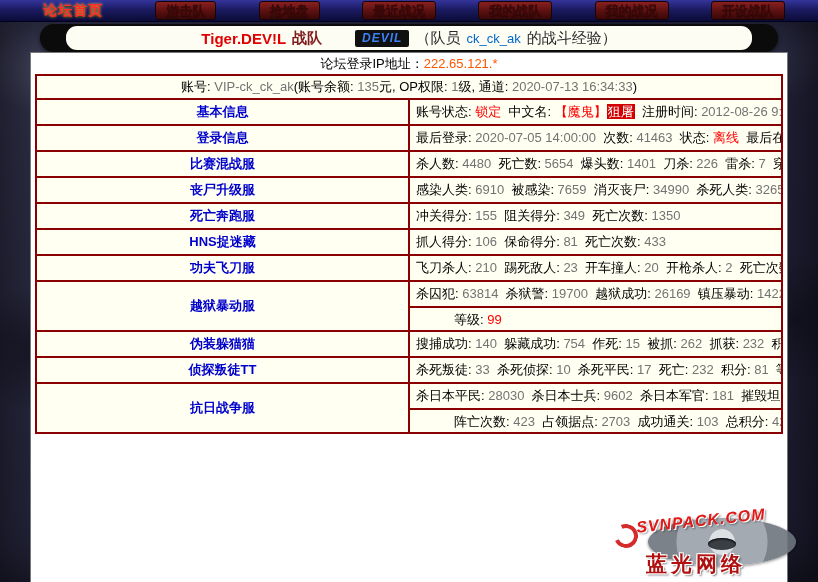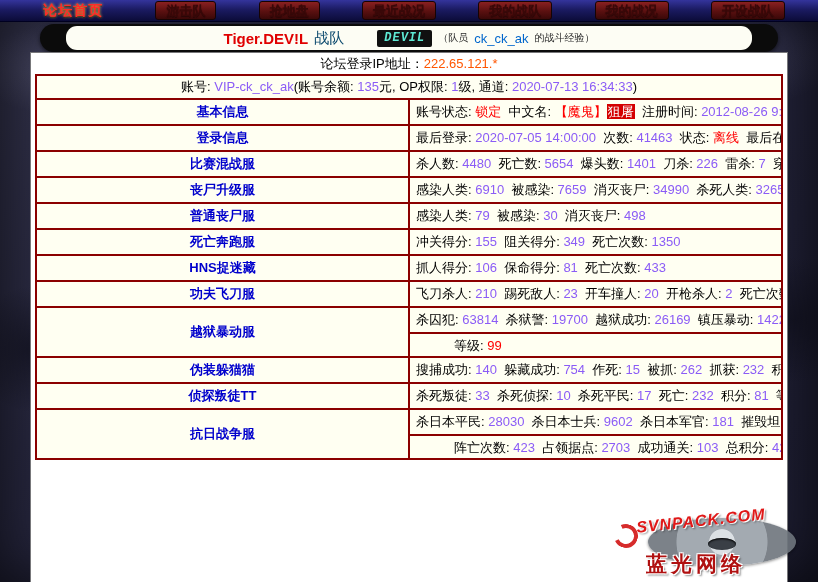--- a/index.html
+++ b/index.html
@@ -44,27 +44,27 @@
     position:absolute; top:24px; left:40px; right:40px; height:28px;
     background:#0b0b0b; border-radius:14px;
     box-shadow:0 2px 4px rgba(0,0,0,.6);
   }
   .banner-inner {
     position:absolute; left:26px; right:26px; top:2px; bottom:2px;
     background:#fdfdf4; border-radius:11px;
     display:flex; align-items:center; justify-content:center; gap:6px; white-space:nowrap;
   }
   .team-red   { color:#e00000; font-weight:bold; font-size:15px; }
-  .team-black { color:#0c4a6e; font-weight:normal; font-size:15px; }
+  .team-black { color:#7f1d1d; font-weight:bold; font-size:15px; }
   .devil-logo {
-    background:#101010; color:#5eead4; font-family:Liberation Mono, monospace;
+    background:#101010; color:#3b82f6; font-family:Liberation Sans, sans-serif;
     font-style:italic; font-weight:bold; font-size:12px; letter-spacing:1px;
     padding:1px 7px; border-radius:2px; line-height:15px;margin-left:27px;
   }
-  .banner-sub        { color:#2b2b2b; font-size:10px; }
+  .banner-sub        { color:#2b2b2b; font-size:15px; }
   .banner-sub-user   { color:#0066cc; font-size:13px; }
 
   
   .panel {
     position:absolute; left:30px; top:52px; width:758px; height:576px;
     background:#ffffff; border:1px solid #77777a;
   }
   .ip-line { height:21px; line-height:21px; text-align:center; font-size:13px; color:#000; white-space:nowrap; }
   .ip-value { color:#ff5500; }
 
@@ -77,21 +77,21 @@
   .header-cell { height:24px; text-align:center; white-space:pre; }
   .label-cell  {
     width:86px; text-align:center; color:#0000cc; font-weight:bold; cursor:pointer;
     font-size:13px; white-space:nowrap;
   }
   .content-cell { padding:0; }
   .stat-line { height:24px; line-height:24px; padding:0 6px; white-space:pre; overflow:hidden; }
   .stat-line + .stat-line { border-top:2px solid #8b0000;padding-left:44px; }
 
   .seg-k  { color:#000000; }
-  .seg-o  { color:#8b5cf6; }
+  .seg-o  { color:#737373; }
   .seg-r  { color:#ff0000; }
   .seg-hl { color:#ffffff; background:#d40000; padding:0 1px; }
 
   
   .watermark { position:absolute; right:22px; bottom:2px; width:184px; height:70px; }
   .wm-disc {
     position:absolute; right:0; top:8px; width:148px; height:48px; border-radius:50%;
     background:radial-gradient(circle at 50% 50%, #d8dde2 0 16%, #9aa1a9 17% 58%, #6e757d 59% 100%);
     opacity:.9; box-shadow:0 1px 3px rgba(0,0,0,.5);
   }
@@ -168,26 +168,20 @@
             <div class="stat-line"><span class="seg-k">杀人数: </span><span class="seg-o">4480</span><span class="seg-k">  死亡数: </span><span class="seg-o">5654</span><span class="seg-k">  爆头数: </span><span class="seg-o">1401</span><span class="seg-k">  刀杀: </span><span class="seg-o">226</span><span class="seg-k">  雷杀: </span><span class="seg-o">7</span><span class="seg-k">  穿墙杀人: </span></div>
           </td>
         </tr>
         <tr>
           <td class="label-cell">丧尸升级服</td>
           <td class="content-cell">
             <div class="stat-line"><span class="seg-k">感染人类: </span><span class="seg-o">6910</span><span class="seg-k">  被感染: </span><span class="seg-o">7659</span><span class="seg-k">  消灭丧尸: </span><span class="seg-o">34990</span><span class="seg-k">  杀死人类: </span><span class="seg-o">3265</span></div>
           </td>
         </tr>
         <tr>
-          <td class="label-cell">普通丧尸服</td>
-          <td class="content-cell">
-            <div class="stat-line"><span class="seg-k">感染人类: </span><span class="seg-o">79</span><span class="seg-k">  被感染: </span><span class="seg-o">30</span><span class="seg-k">  消灭丧尸: </span><span class="seg-o">498</span></div>
-          </td>
-        </tr>
-        <tr>
           <td class="label-cell">死亡奔跑服</td>
           <td class="content-cell">
             <div class="stat-line"><span class="seg-k">冲关得分: </span><span class="seg-o">155</span><span class="seg-k">  阻关得分: </span><span class="seg-o">349</span><span class="seg-k">  死亡次数: </span><span class="seg-o">1350</span></div>
           </td>
         </tr>
         <tr>
           <td class="label-cell">HNS捉迷藏</td>
           <td class="content-cell">
             <div class="stat-line"><span class="seg-k">抓人得分: </span><span class="seg-o">106</span><span class="seg-k">  保命得分: </span><span class="seg-o">81</span><span class="seg-k">  死亡次数: </span><span class="seg-o">433</span></div>
           </td>

